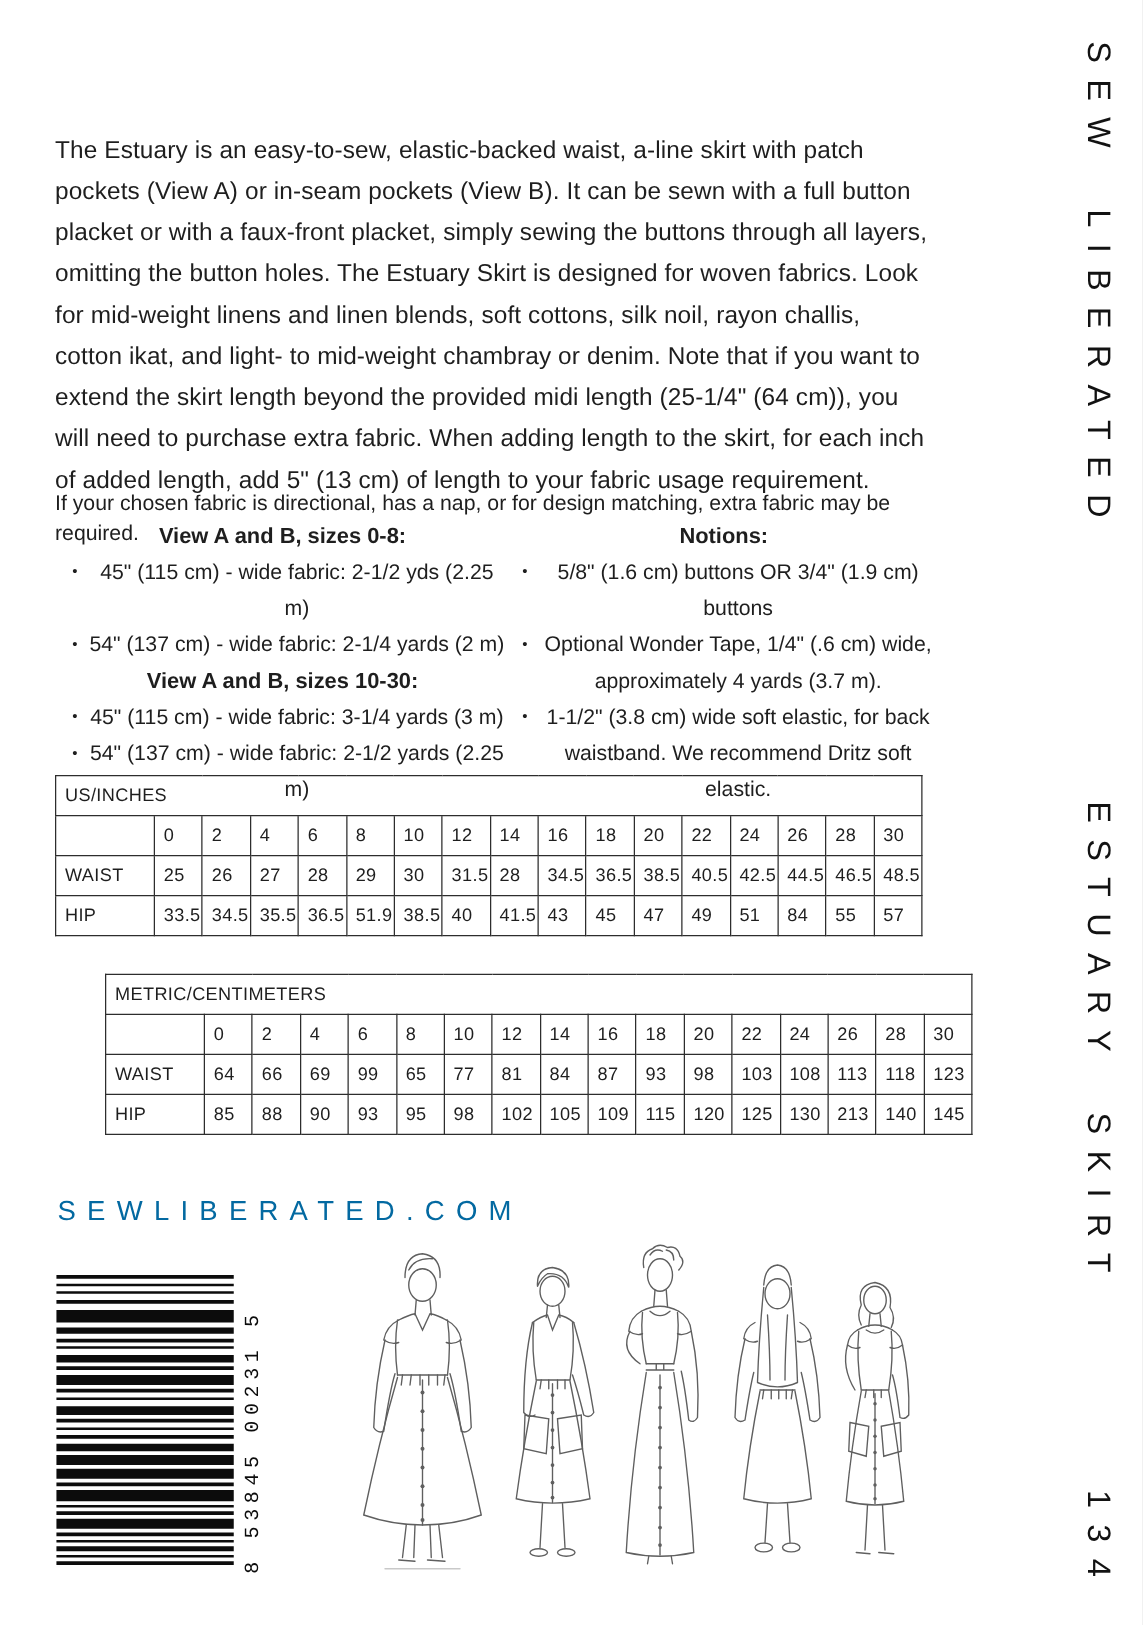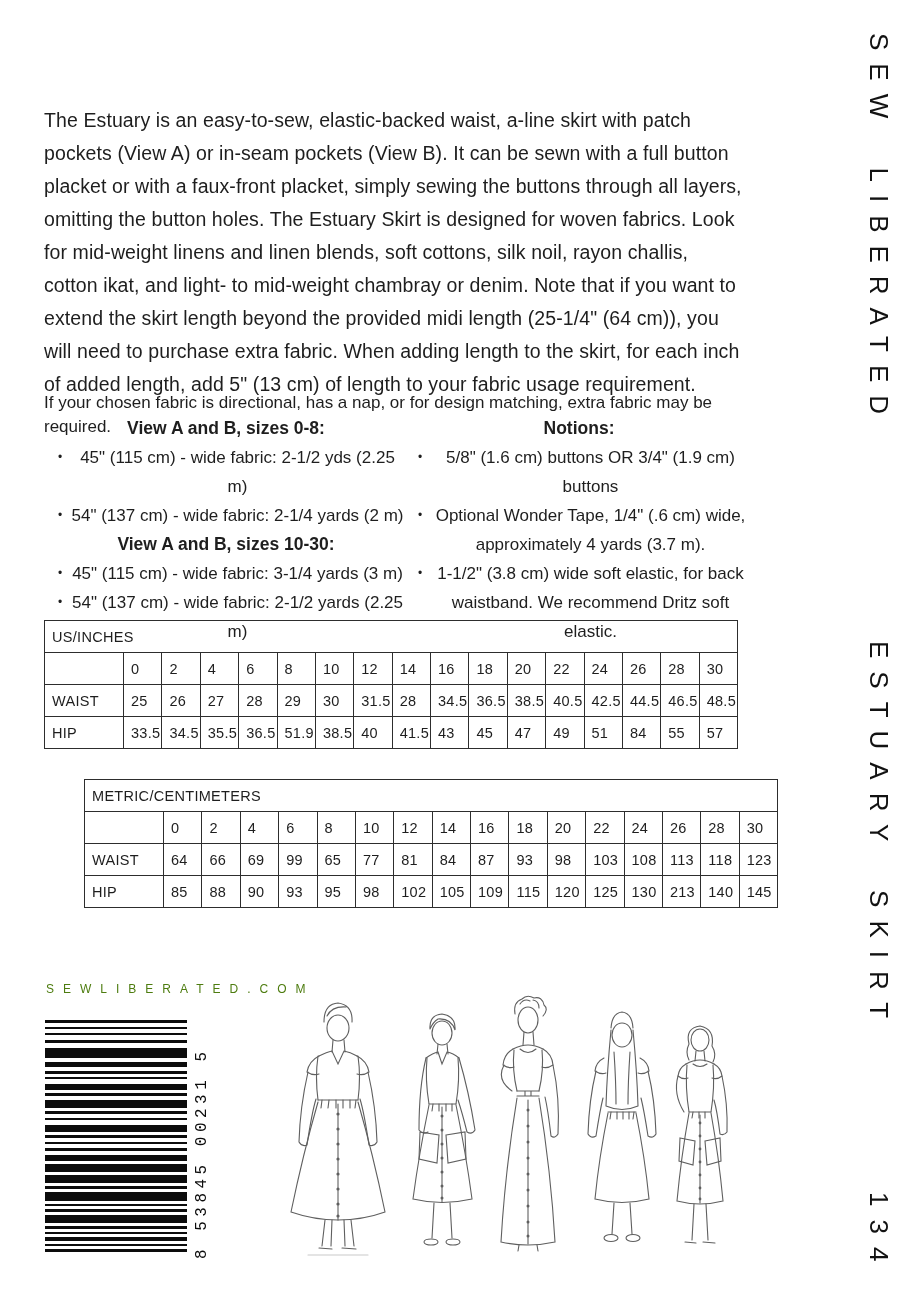--- a/index.html
+++ b/index.html
@@ -19,21 +19,21 @@
   .b-text{flex:1;}
   
   .table1{position:absolute;left:44px;top:620px;}
   .table2{position:absolute;left:44px;top:779px;margin-left:40px;}
   table.size-table{border-collapse:collapse;table-layout:fixed;width:694px;}
   table.size-table td{border:1.5px solid #2d2d2d;height:31px;font-size:14.5px;
         padding:0 1px 0 7px;letter-spacing:.3px;overflow:hidden;white-space:nowrap;}
   td.t-title{letter-spacing:1.8px;font-size:15px;height:30px;}
   td.t-label{letter-spacing:1px;}
   
-  .website{position:absolute;left:46px;top:982px;font-size:12px;letter-spacing:9px;color:#4d7c0f;}
+  .website{position:absolute;left:46px;top:956px;font-size:22px;letter-spacing:9px;color:#0369a1;}
   .barcode{position:absolute;left:45px;top:1016px;}
   .figures{position:absolute;left:272px;top:992px;}
   
   .vtext{position:absolute;right:20px;writing-mode:vertical-rl;text-orientation:mixed;
          font-size:26px;letter-spacing:13px;word-spacing:16px;color:#121212;}
   .v-brand{top:33px;}
   .v-pattern{top:641px;}
   .v-page{top:1192px;}
 </style>
 </head>

